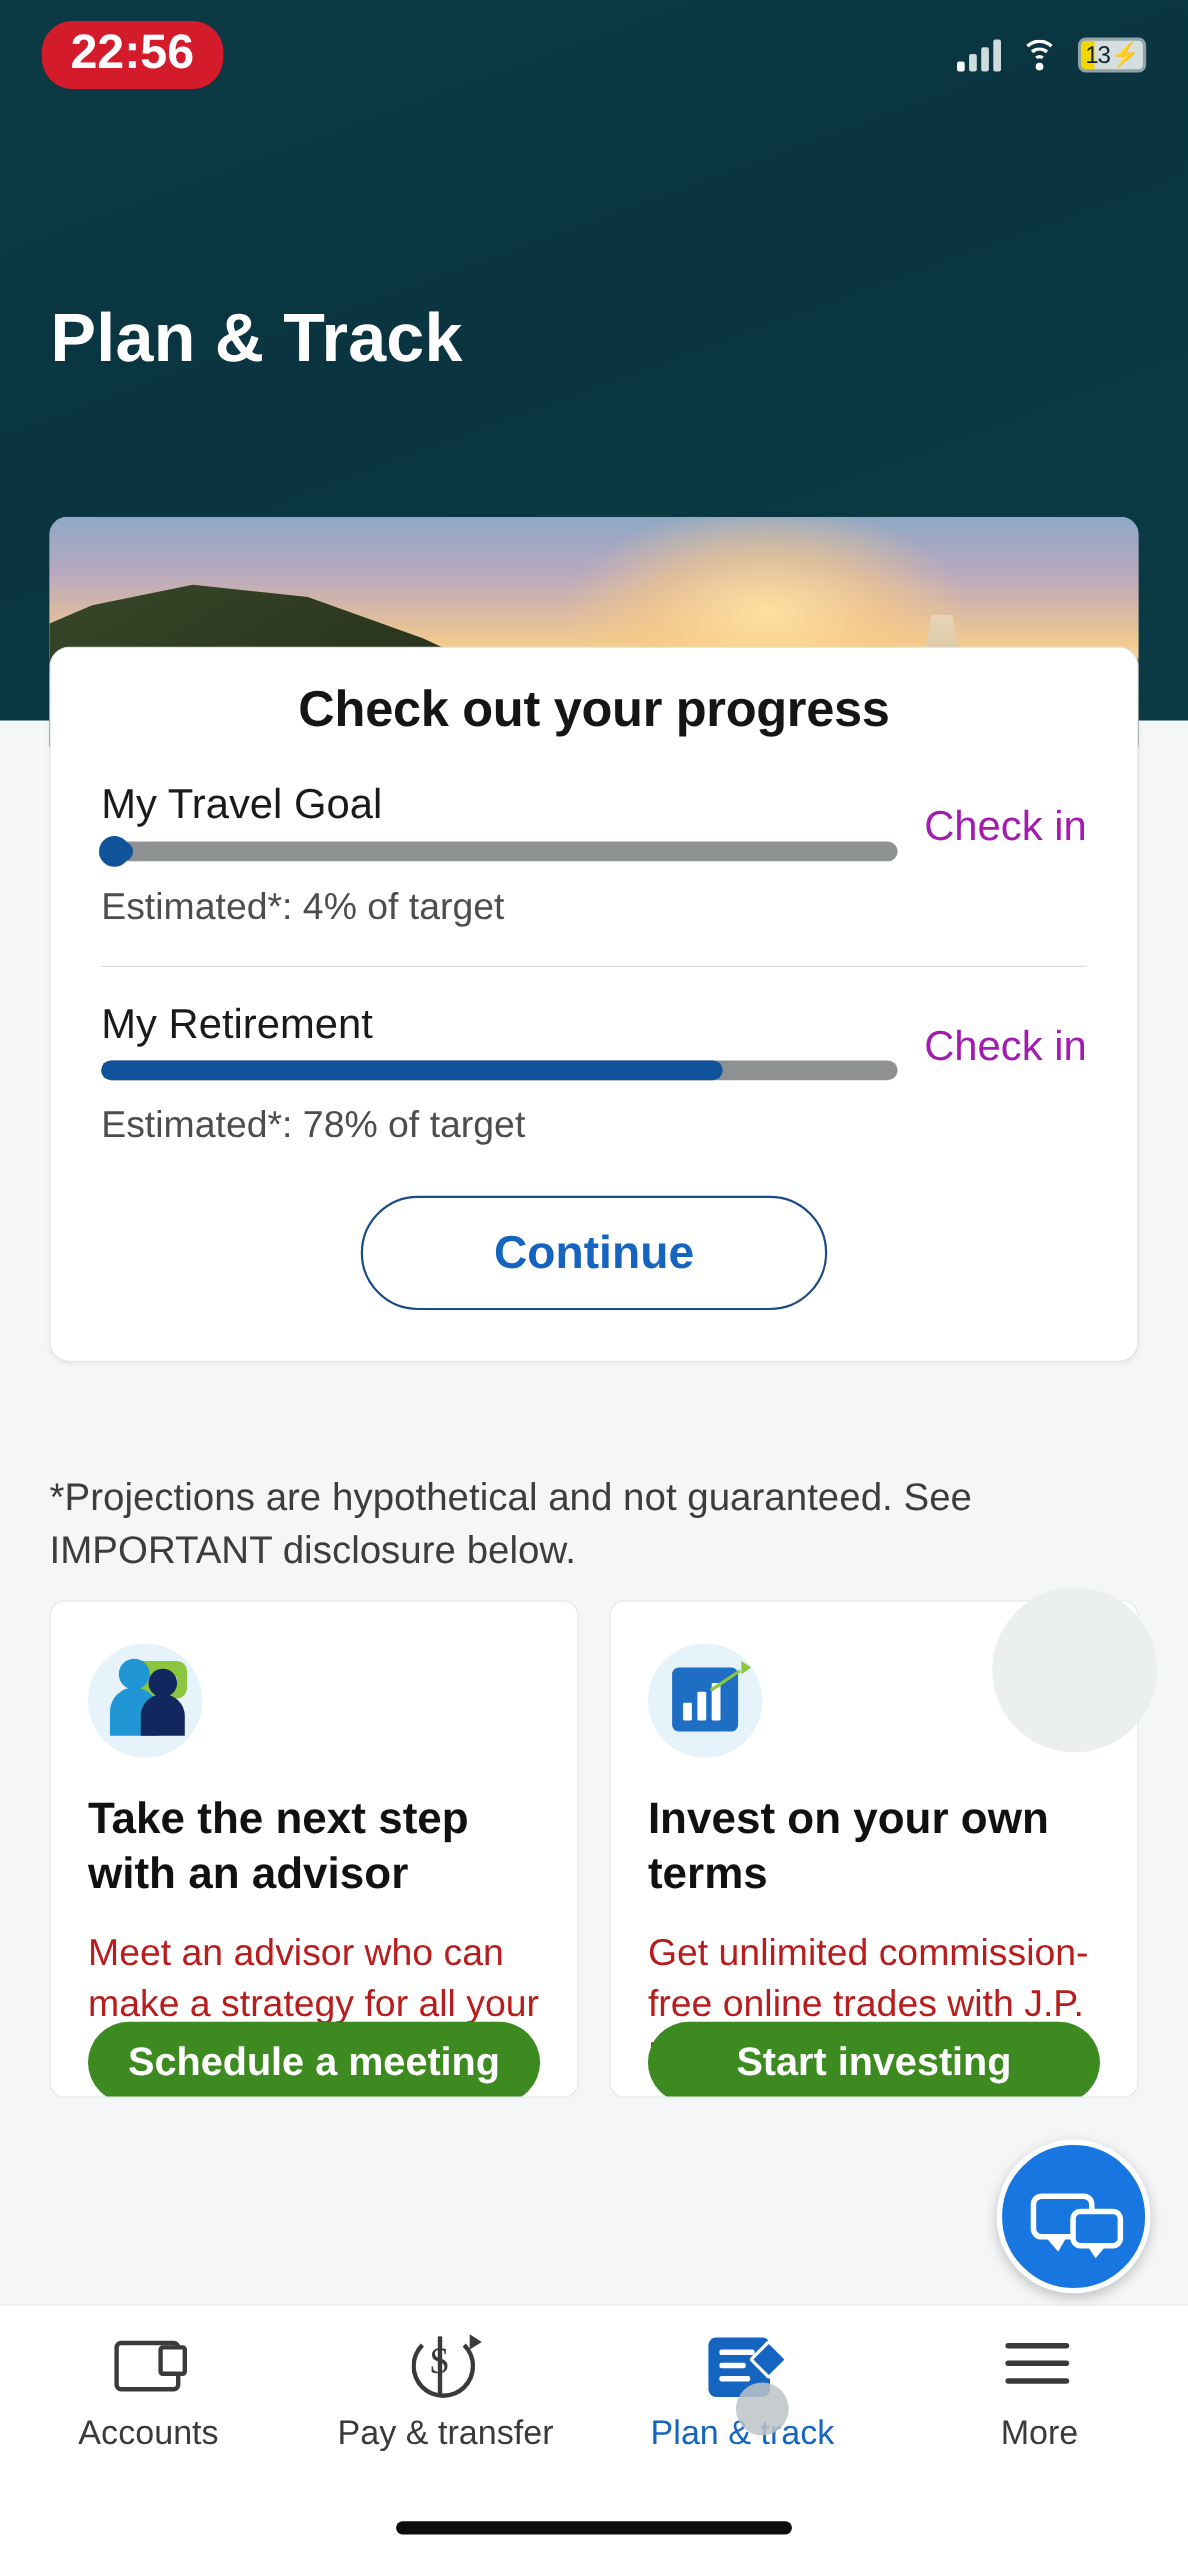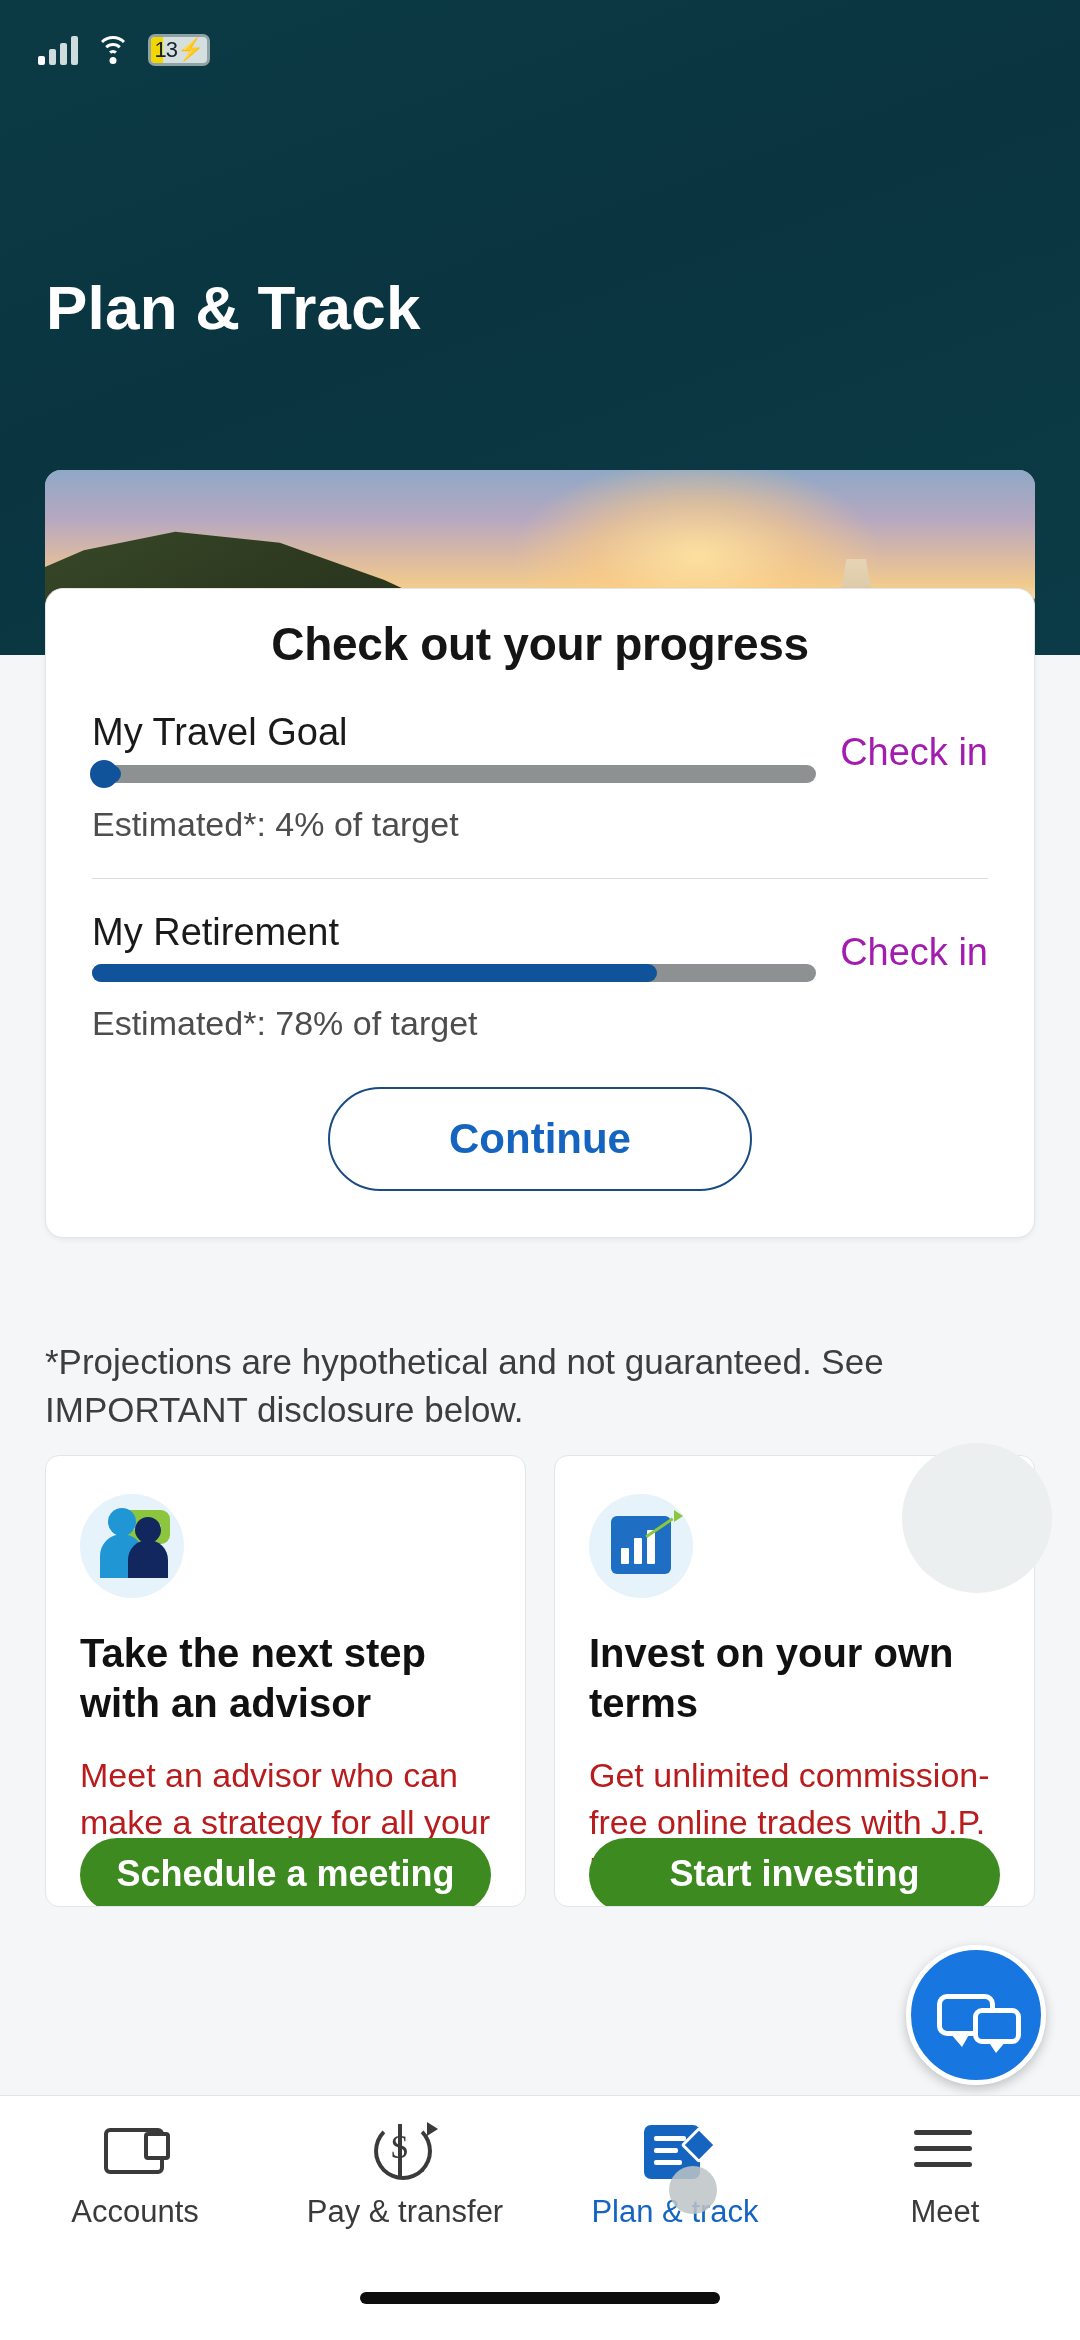--- a/index.html
+++ b/index.html
@@ -273,20 +273,21 @@
     position:absolute; left:50%; transform:translateX(-50%); bottom:36px;
     width:360px; height:12px; background:#0d0d0d; border-radius:8px;
   }
 </style>
 </head>
 <body>
 
 <div class="header">
 
   <div class="statusbar">
+    <div class="clock-pill">22:56</div>
     <div class="status-right">
       <div class="signal">
         <i></i>
           <i></i>
           <i></i>
           <i></i>
       </div>
       <div class="wifi">
         <span class="w1"></span>
           <span class="w2"></span>
@@ -425,17 +426,17 @@
   </div>
 
   <div class="navitem">
     <div class="ic">
       <div class="ic-more">
           <i></i>
           <i></i>
           <i></i>
         </div>
     </div>
-    <div class="navlabel">Meet</div>
+    <div class="navlabel">More</div>
   </div>
 
   <div class="homebar"></div>
 </div>
 
 </body></html>

